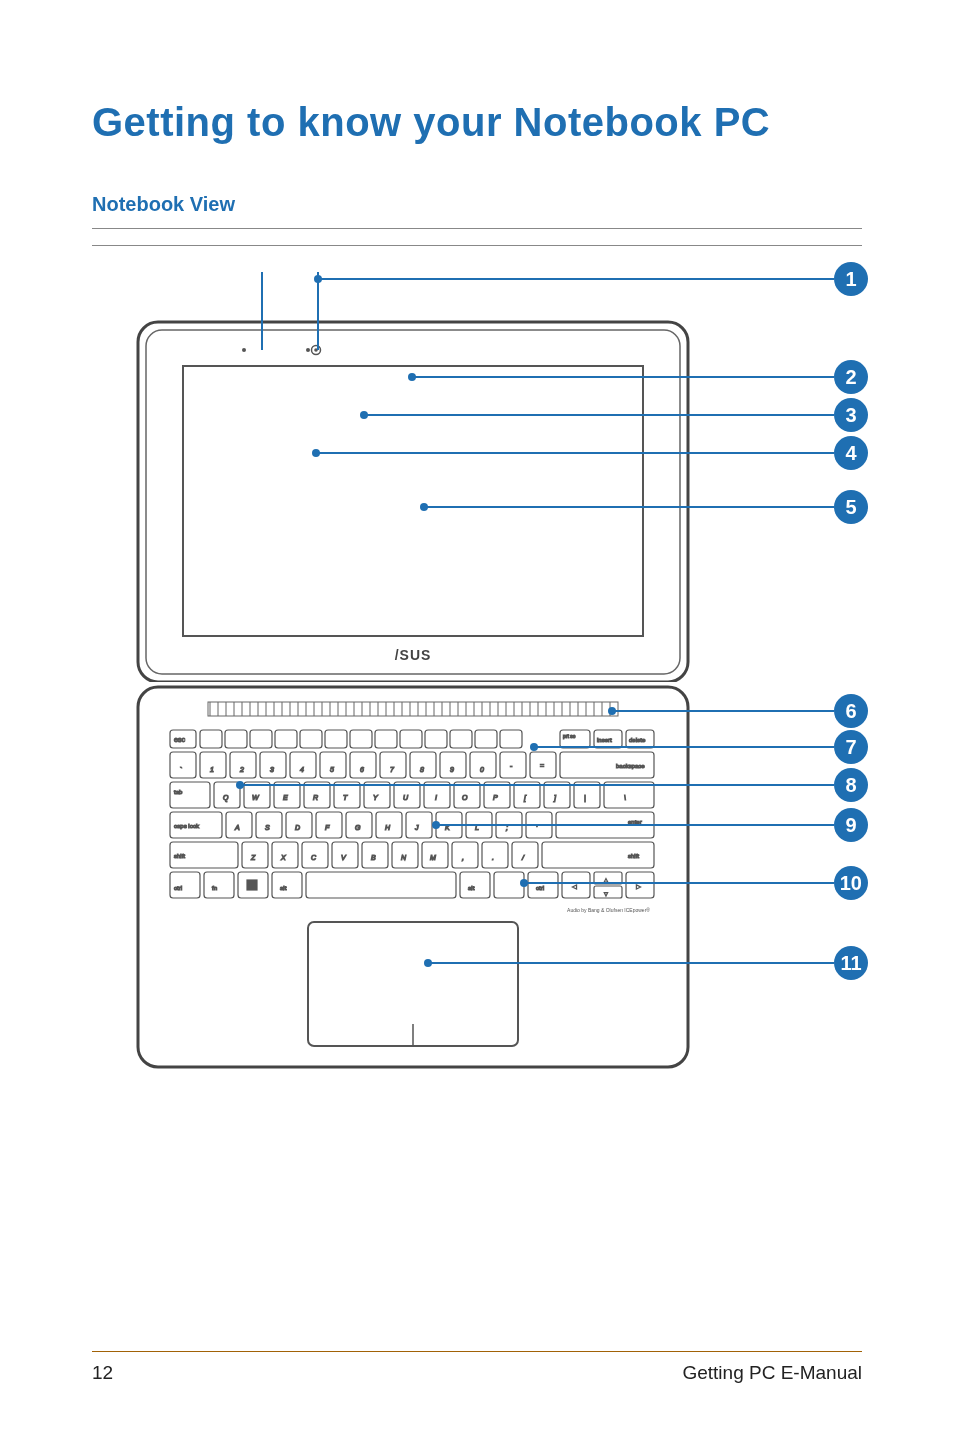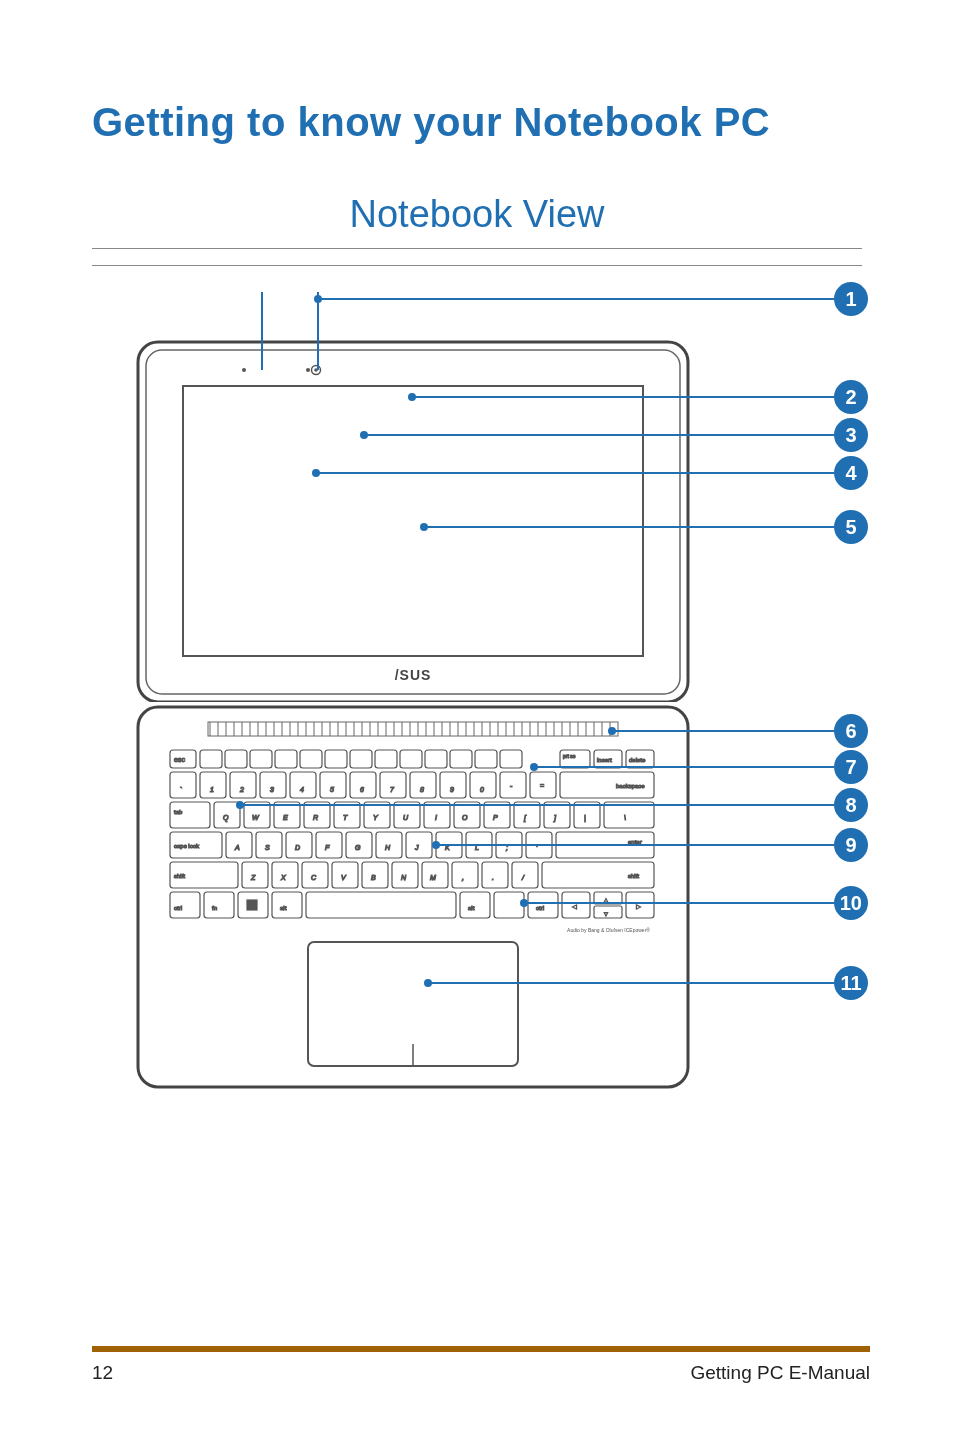--- a/index.html
+++ b/index.html
@@ -1,30 +1,30 @@
 <!DOCTYPE html>
 <html><head>
 <meta charset="utf-8">
 <style>
   * { margin: 0; padding: 0; box-sizing: border-box; }
   html, body { width: 954px; height: 1438px; font-family: "Segoe UI", Arial, sans-serif; background: #fff; color: #222; }
   .page { position: relative; width: 954px; height: 1438px; padding: 100px 92px 50px 92px; }
   h1 { color: #1f6fb2; font-size: 40px; font-weight: 800; margin-bottom: 48px; letter-spacing: 0.5px; }
-  h2 { color: #1f6fb2; font-size: 38px; font-weight: 400; margin-bottom: 12px; text-align: center; }
+  h2 { color: #1f6fb2; font-size: 20px; font-weight: 700; margin-bottom: 12px; }
   .rule { border: none; border-top: 1px solid #888; margin: 6px 0 16px 0; }
   .note-block { padding: 0 40px 0 52px; font-size: 21px; line-height: 1.45; color: #222; margin-bottom: 14px; }
   .note-block b { font-weight: 700; }
   .figure-wrap { position: relative; height: 830px; margin-top: 10px; }
   .figure-svg { position: absolute; left: 36px; top: 0; width: 570px; height: 820px; }
   .callouts { position: absolute; right: -6px; top: 0; width: 300px; height: 820px; }
   .callout { position: absolute; right: 0; }
   .bubble { display: inline-flex; align-items: center; justify-content: center; min-width: 34px; height: 34px; padding: 0 6px; background: #1f6fb2; color: #fff; border-radius: 17px; font-weight: 700; font-size: 20px; }
   .leader { position: absolute; height: 2px; background: #1f6fb2; right: 34px; top: 16px; }
   .leader:before { content: ""; position: absolute; left: -4px; top: -3px; width: 8px; height: 8px; background: #1f6fb2; border-radius: 50%; }
-  .footer { position: absolute; bottom: 54px; left: 92px; right: 84px; display: flex; justify-content: space-between; font-size: 19px; color: #222; border-top: 6px solid #a16207; padding-top: 10px; }
+  .footer { position: absolute; bottom: 54px; left: 92px; right: 92px; display: flex; justify-content: space-between; font-size: 19px; color: #222; border-top: 1px solid #a16207; padding-top: 10px; }
 </style>
 </head>
 <body>
 
 <div class="page">
 
   <h1>Getting to know your Notebook PC</h1>
 
   <h2>Notebook View</h2>
   <hr class="rule">

